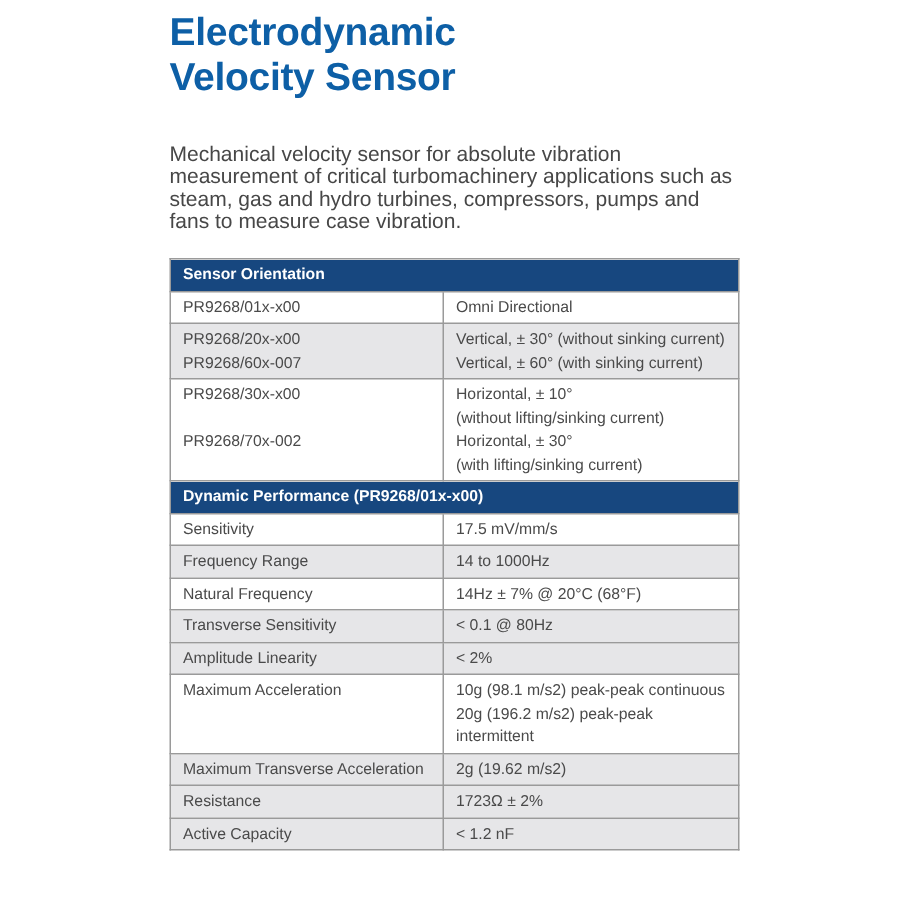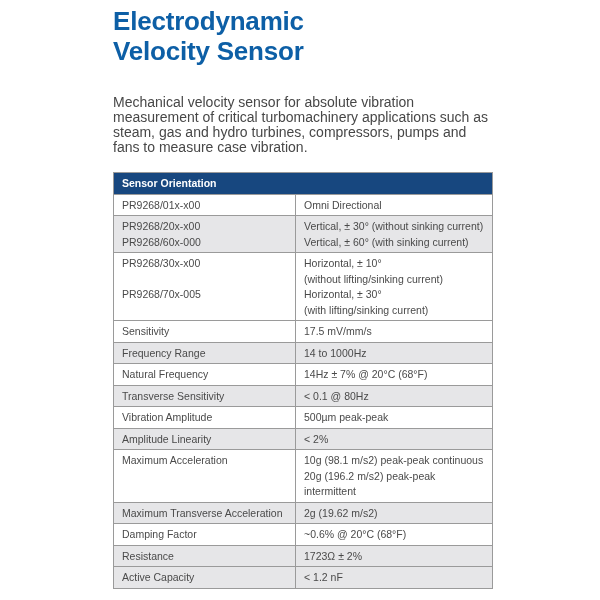--- a/index.html
+++ b/index.html
@@ -69,69 +69,64 @@
       <tbody>
           <tr>
             <td colspan="2" class="sec-header">Sensor Orientation</td>
           </tr>
           <tr>
             <td>PR9268/01x-x00</td>
             <td>Omni Directional</td>
           </tr>
           <tr class="shaded">
             <td>PR9268/20x-x00
-PR9268/60x-000</td>
+PR9268/60x-007</td>
             <td>Vertical, ± 30° (without sinking current)
 Vertical, ± 60° (with sinking current)</td>
           </tr>
           <tr>
             <td>PR9268/30x-x00
 
-PR9268/70x-005</td>
+PR9268/70x-002</td>
             <td>Horizontal, ± 10°
 (without lifting/sinking current)
 Horizontal, ± 30°
 (with lifting/sinking current)</td>
+          </tr>
+          <tr>
+            <td colspan="2" class="sec-header">Dynamic Performance (PR9268/01x-x00)</td>
           </tr>
           <tr>
             <td>Sensitivity</td>
             <td>17.5 mV/mm/s</td>
           </tr>
           <tr class="shaded">
             <td>Frequency Range</td>
             <td>14 to 1000Hz</td>
           </tr>
           <tr>
             <td>Natural Frequency</td>
             <td>14Hz ± 7% @ 20°C (68°F)</td>
           </tr>
           <tr class="shaded">
             <td>Transverse Sensitivity</td>
             <td>&lt; 0.1 @ 80Hz</td>
           </tr>
-          <tr>
-            <td>Vibration Amplitude</td>
-            <td>500µm peak-peak</td>
-          </tr>
           <tr class="shaded">
             <td>Amplitude Linearity</td>
             <td>&lt; 2%</td>
           </tr>
           <tr>
             <td>Maximum Acceleration</td>
             <td>10g (98.1 m/s2) peak-peak continuous
 20g (196.2 m/s2) peak-peak intermittent</td>
           </tr>
           <tr class="shaded">
             <td>Maximum Transverse Acceleration</td>
             <td>2g (19.62 m/s2)</td>
-          </tr>
-          <tr>
-            <td>Damping Factor</td>
-            <td>~0.6% @ 20°C (68°F)</td>
           </tr>
           <tr class="shaded">
             <td>Resistance</td>
             <td>1723Ω ± 2%</td>
           </tr>
           <tr class="shaded">
             <td>Active Capacity</td>
             <td>&lt; 1.2 nF</td>
           </tr>
         </tbody>

